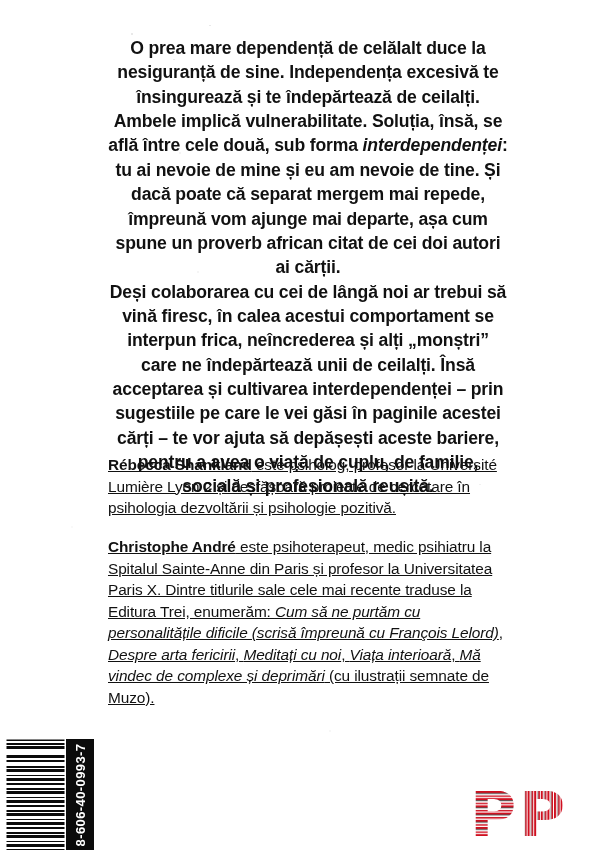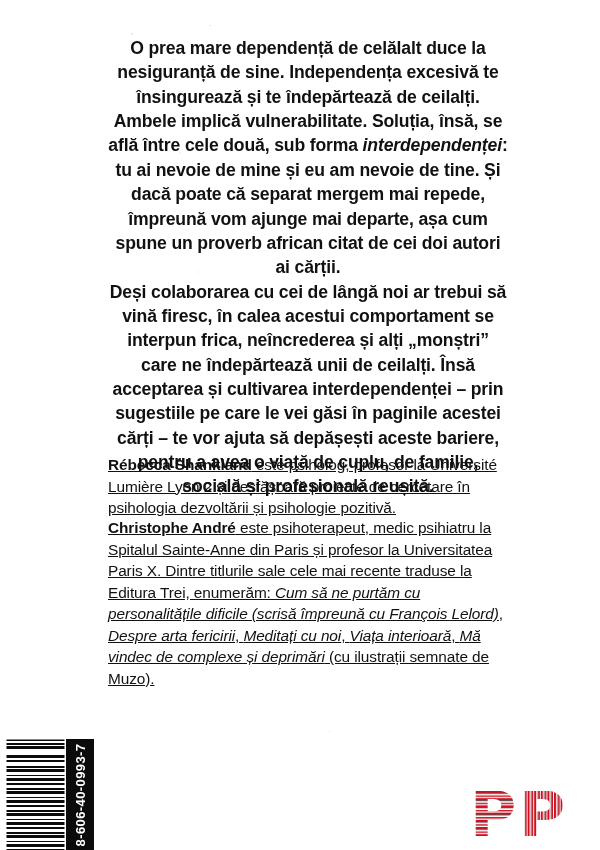--- a/index.html
+++ b/index.html
@@ -62,21 +62,21 @@
     font-size: 15.4px;
     font-weight: normal;
     line-height: 1.4;
     letter-spacing: -0.1px;
   }
   .bio strong { font-weight: bold; }
   .bio em { font-style: italic; }
   .bio p { margin: 0; text-decoration: underline; }
 
   #bio-shankland { top: 454px; }
-  #bio-andre { top: 517px; }
+  #bio-andre { top: 536px; }
 
   
   .barcode-block {
     position: absolute;
     left: 6px;
     top: 739px;
     width: 90px;
     height: 111px;
   }
   .barcode-rot {

